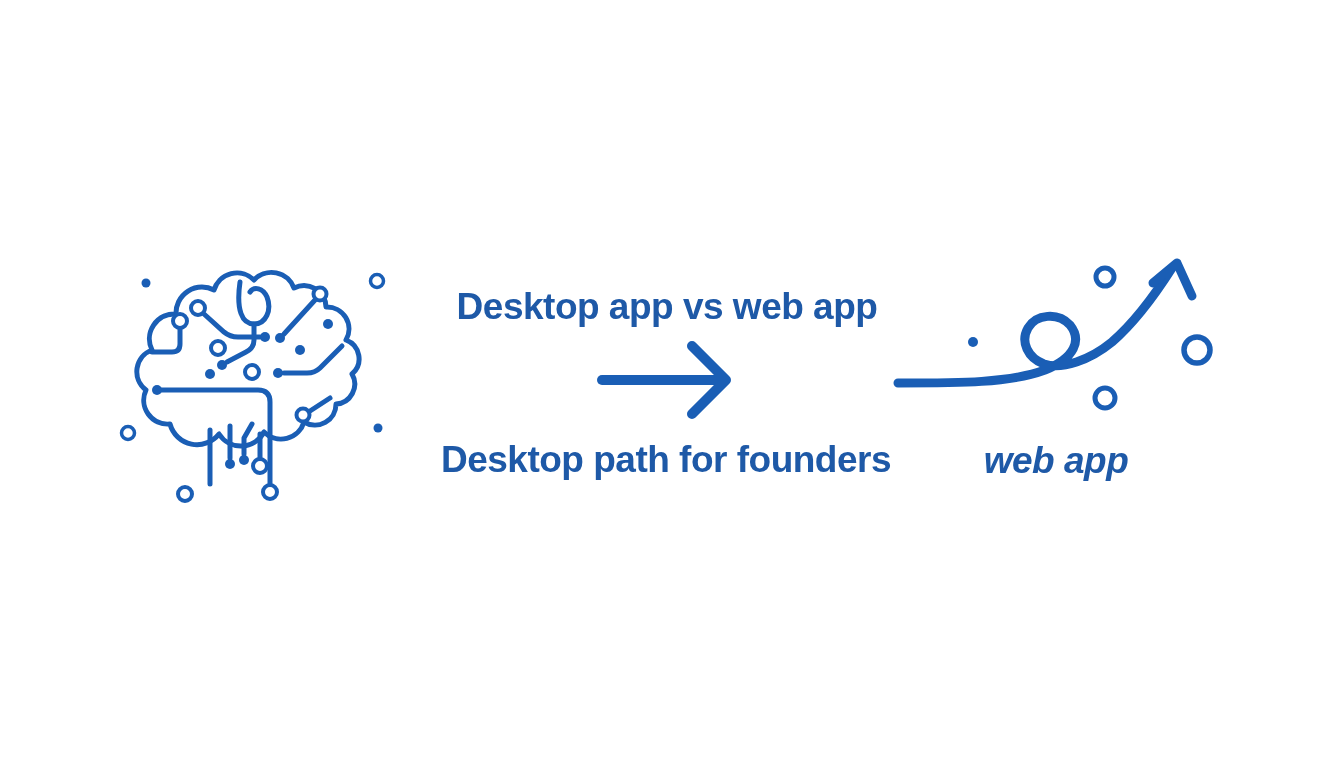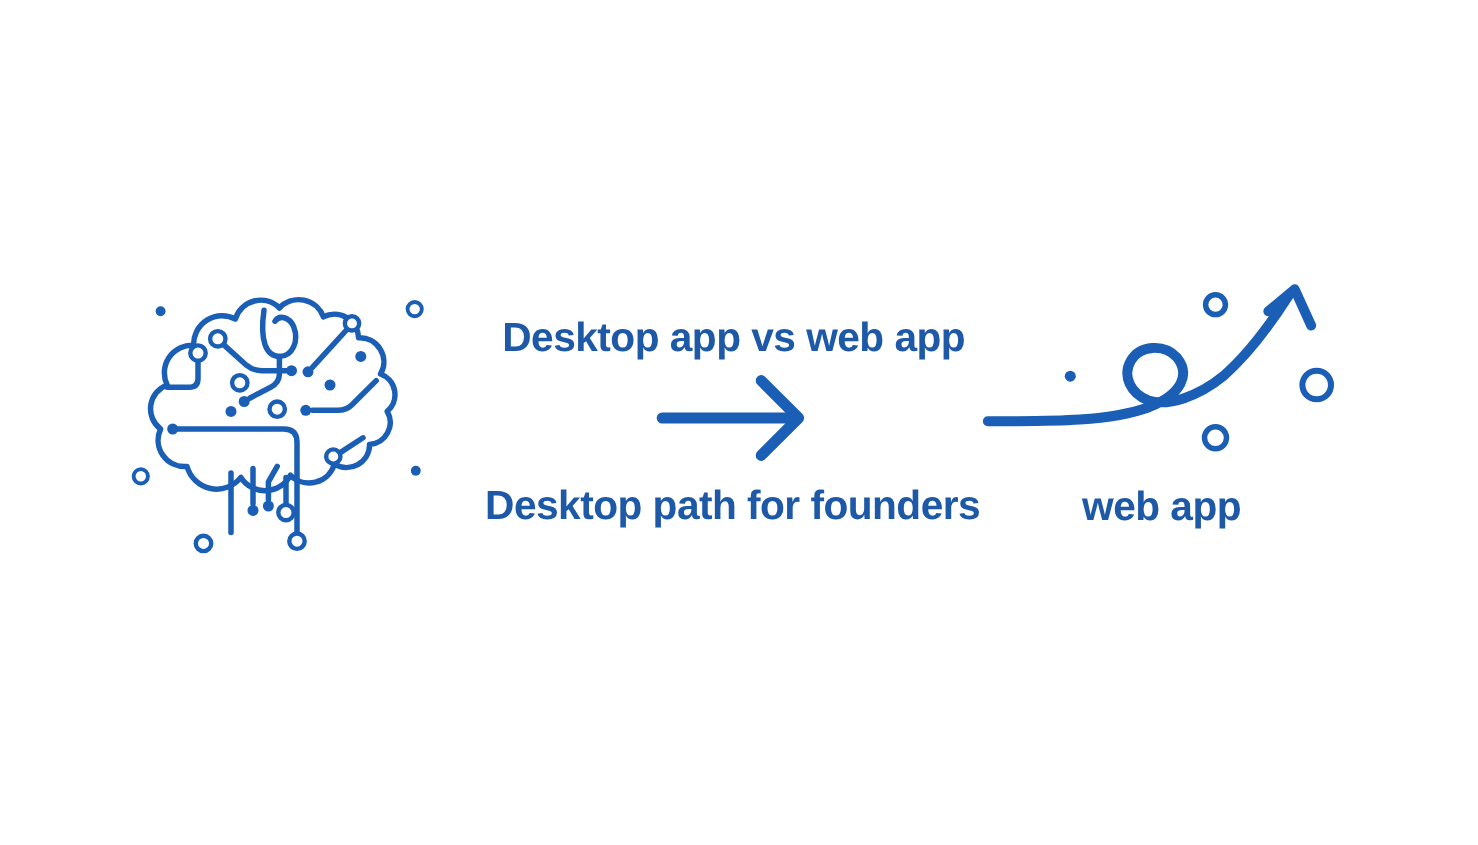--- a/index.html
+++ b/index.html
@@ -17,21 +17,21 @@
     color:var(--text-blue);
     font-weight:700;
     font-size:37px;
     letter-spacing:-0.5px;
     text-align:center;
     line-height:1;
     white-space:nowrap;
   }
   #title{left:400px;top:288px;width:534px;text-align:center;}
   #subtitle{left:399px;top:441px;width:534px;}
-  #result-label{left:906px;top:442px;width:300px;}
+  #result-label{left:906px;top:442px;width:300px;font-style:italic;}
   #brain-illustration{left:112px;top:252px;}
   #flow-arrow{left:595px;top:335px;}
   #growth-arrow{left:880px;top:250px;}
   svg .stroke{stroke:var(--graphic-blue);fill:none;}
   svg .fillb{fill:var(--graphic-blue);}
   svg .node{fill:#ffffff;stroke:var(--graphic-blue);}
 </style>
 </head>
 <body style="background: rgb(255, 255, 255);">
 

